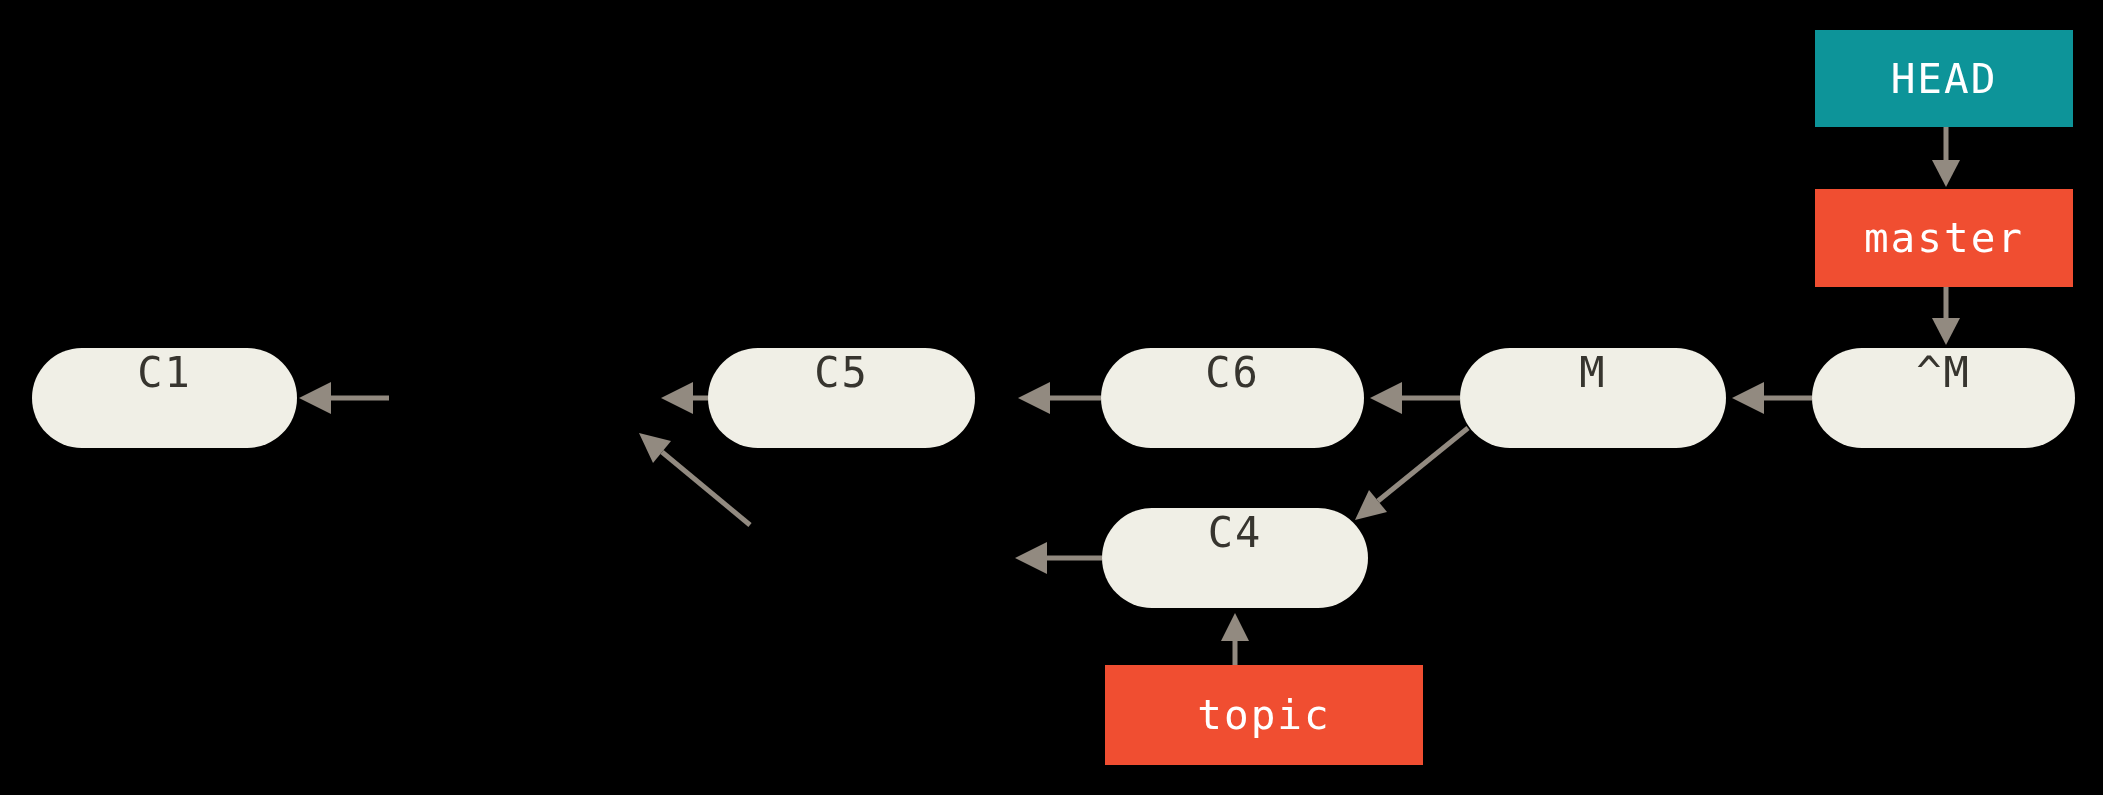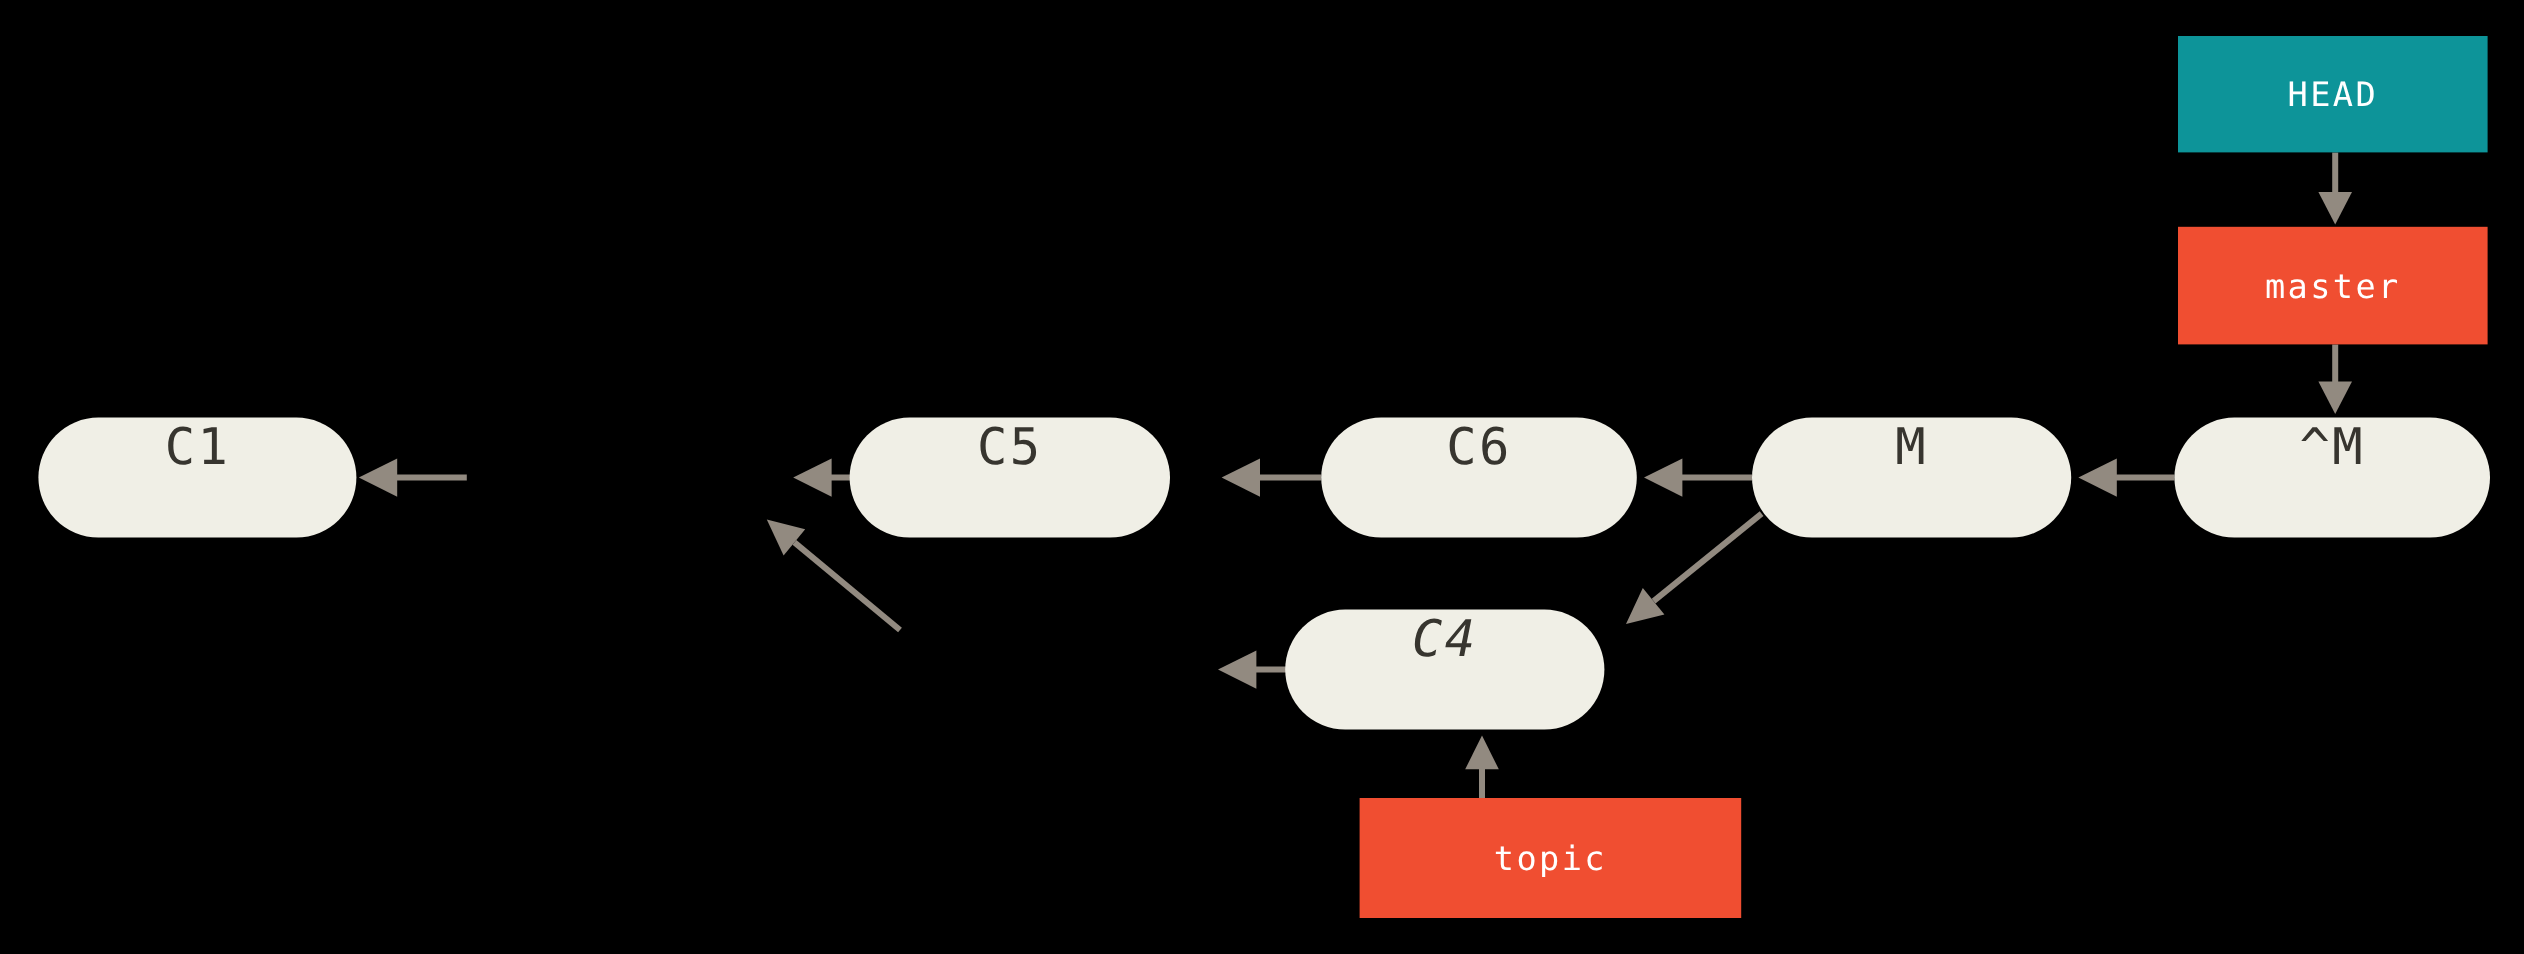--- a/index.html
+++ b/index.html
@@ -13,21 +13,21 @@
     overflow:hidden;font-family:"DejaVu Sans Mono","Liberation Mono",monospace;
   }
   .arrow-layer{position:absolute;left:0;top:0;color:var(--arrow);}
   .commit{
     position:absolute;height:100px;border-radius:50px;background:var(--commit-fill);
     display:flex;justify-content:center;
     color:var(--commit-text);font-size:42px;letter-spacing:2px;
   }
   .ref{
     position:absolute;display:flex;align-items:center;justify-content:center;
-    color:var(--label-text);font-size:28px;letter-spacing:2px;
+    color:var(--label-text);font-size:41px;letter-spacing:2px;
   }
   .ref.head{background:var(--head-fill);}
   .ref.branch{background:var(--branch-fill);}
 </style>
 </head>
 <body>
 
 <div class="canvas">
 
   <svg class="arrow-layer" width="2103" height="795" viewBox="0 0 2103 795">
@@ -85,27 +85,27 @@
   </div>
   <div class="commit" style="left:1101px;top:348px;width:263px;">
     <span>C6</span>
   </div>
   <div class="commit" style="left:1460px;top:348px;width:266px;">
     <span>M</span>
   </div>
   <div class="commit" style="left:1812px;top:348px;width:263px;">
     <span>^M</span>
   </div>
-  <div class="commit" style="left:1071px;top:508px;width:266px;font-style:italic;">
+  <div class="commit" style="left:1102px;top:508px;width:266px;">
     <span>C4</span>
   </div>
 
   <div class="ref head" style="left:1815px;top:30px;width:258px;height:97px;">
     <span>HEAD</span>
   </div>
   <div class="ref branch" style="left:1815px;top:189px;width:258px;height:98px;">
     <span>master</span>
   </div>
-  <div class="ref branch" style="left:1105px;top:665px;width:318px;height:100px;margin-left:28px;">
+  <div class="ref branch" style="left:1105px;top:665px;width:318px;height:100px;">
     <span>topic</span>
   </div>
 
 </div>
 
 </body></html>

